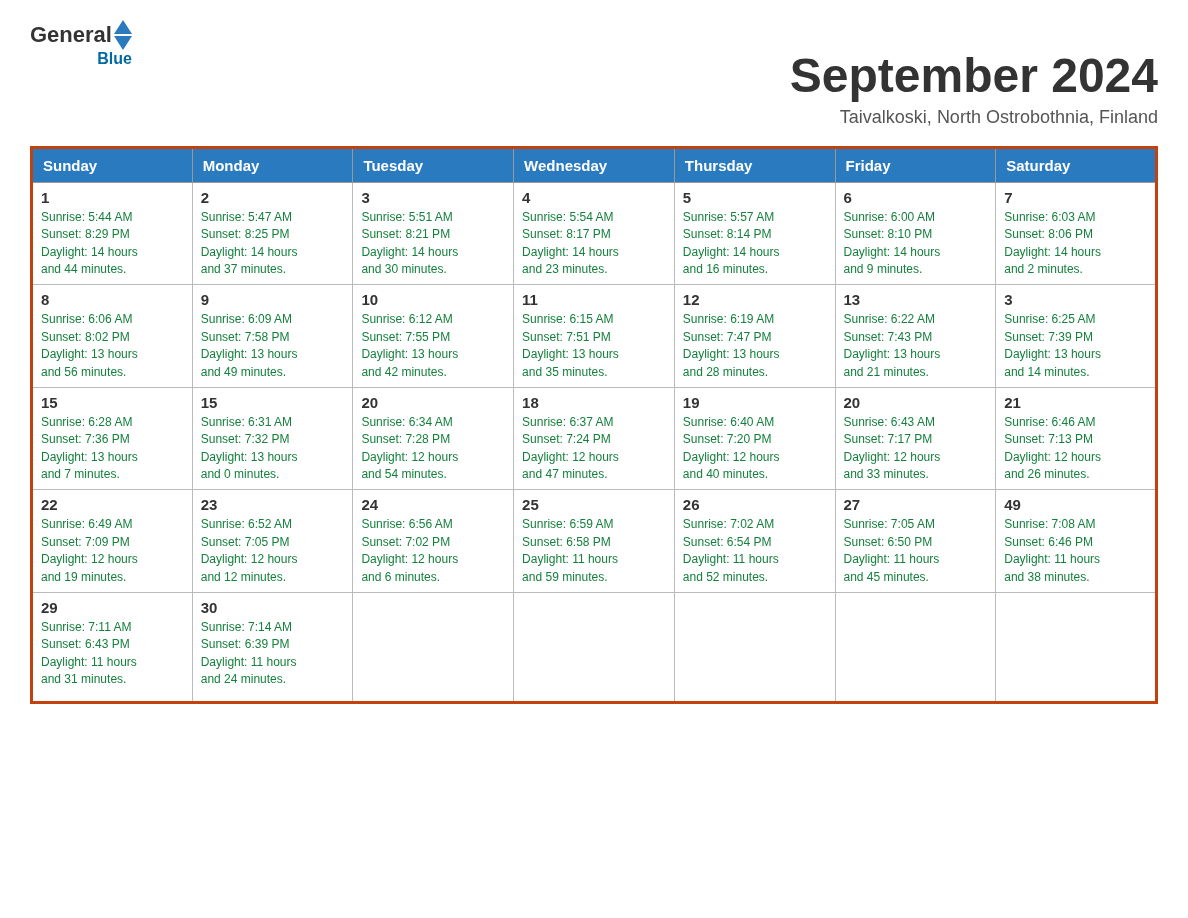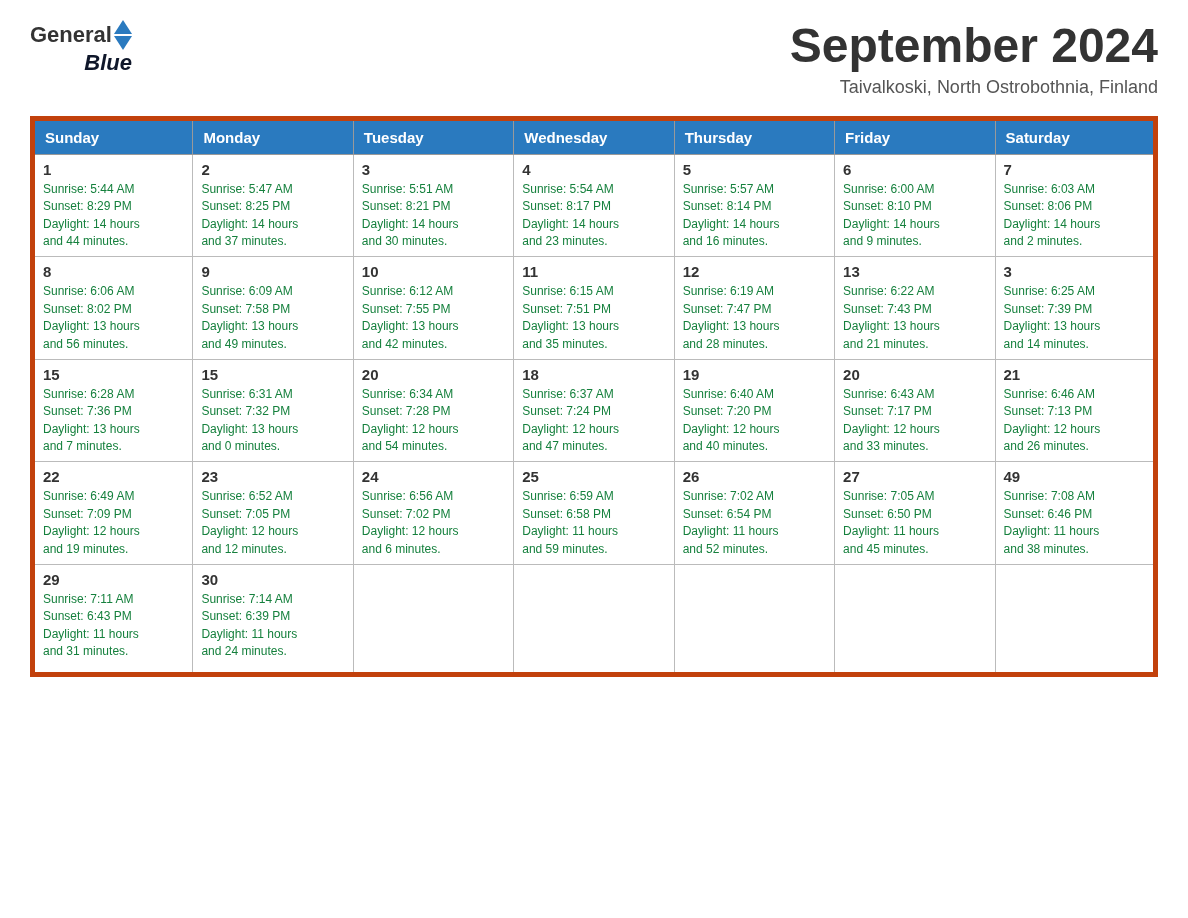--- a/index.html
+++ b/index.html
@@ -21,49 +21,49 @@
       align-items: center;
       gap: 4px;
       text-align: right;
     }
     .logo-text-general {
       font-size: 22px;
       font-weight: bold;
       color: #333;
     }
     .logo-text-blue {
-      font-size: 22px;
-      font-weight: bold;
-      color: #0f172a;
-      font-style: italic;
+      font-size: 16px;
+      font-weight: bold;
+      color: #0369a1;
     }
     .logo-icon {
       display: flex;
       flex-direction: column;
       align-items: flex-end;
     }
     .title-block {
       text-align: right;
+      margin-top: 30px;
     }
     .title-block h1 {
       font-size: 48px;
       font-weight: bold;
       color: #333;
       line-height: 1.1;
     }
     .title-block h2 {
       font-size: 18px;
       font-weight: normal;
       color: #555;
       margin-top: 4px;
     }
     .calendar {
       width: 100%;
       border-collapse: collapse;
-      border: 5px solid #c2410c;
+      border: 3px solid #c2410c;
     }
     .calendar th {
       background-color: #2a7abf;
       color: #fff;
       font-size: 15px;
       font-weight: bold;
       padding: 8px 10px;
       text-align: left;
       border: 1px solid #999;
     }

